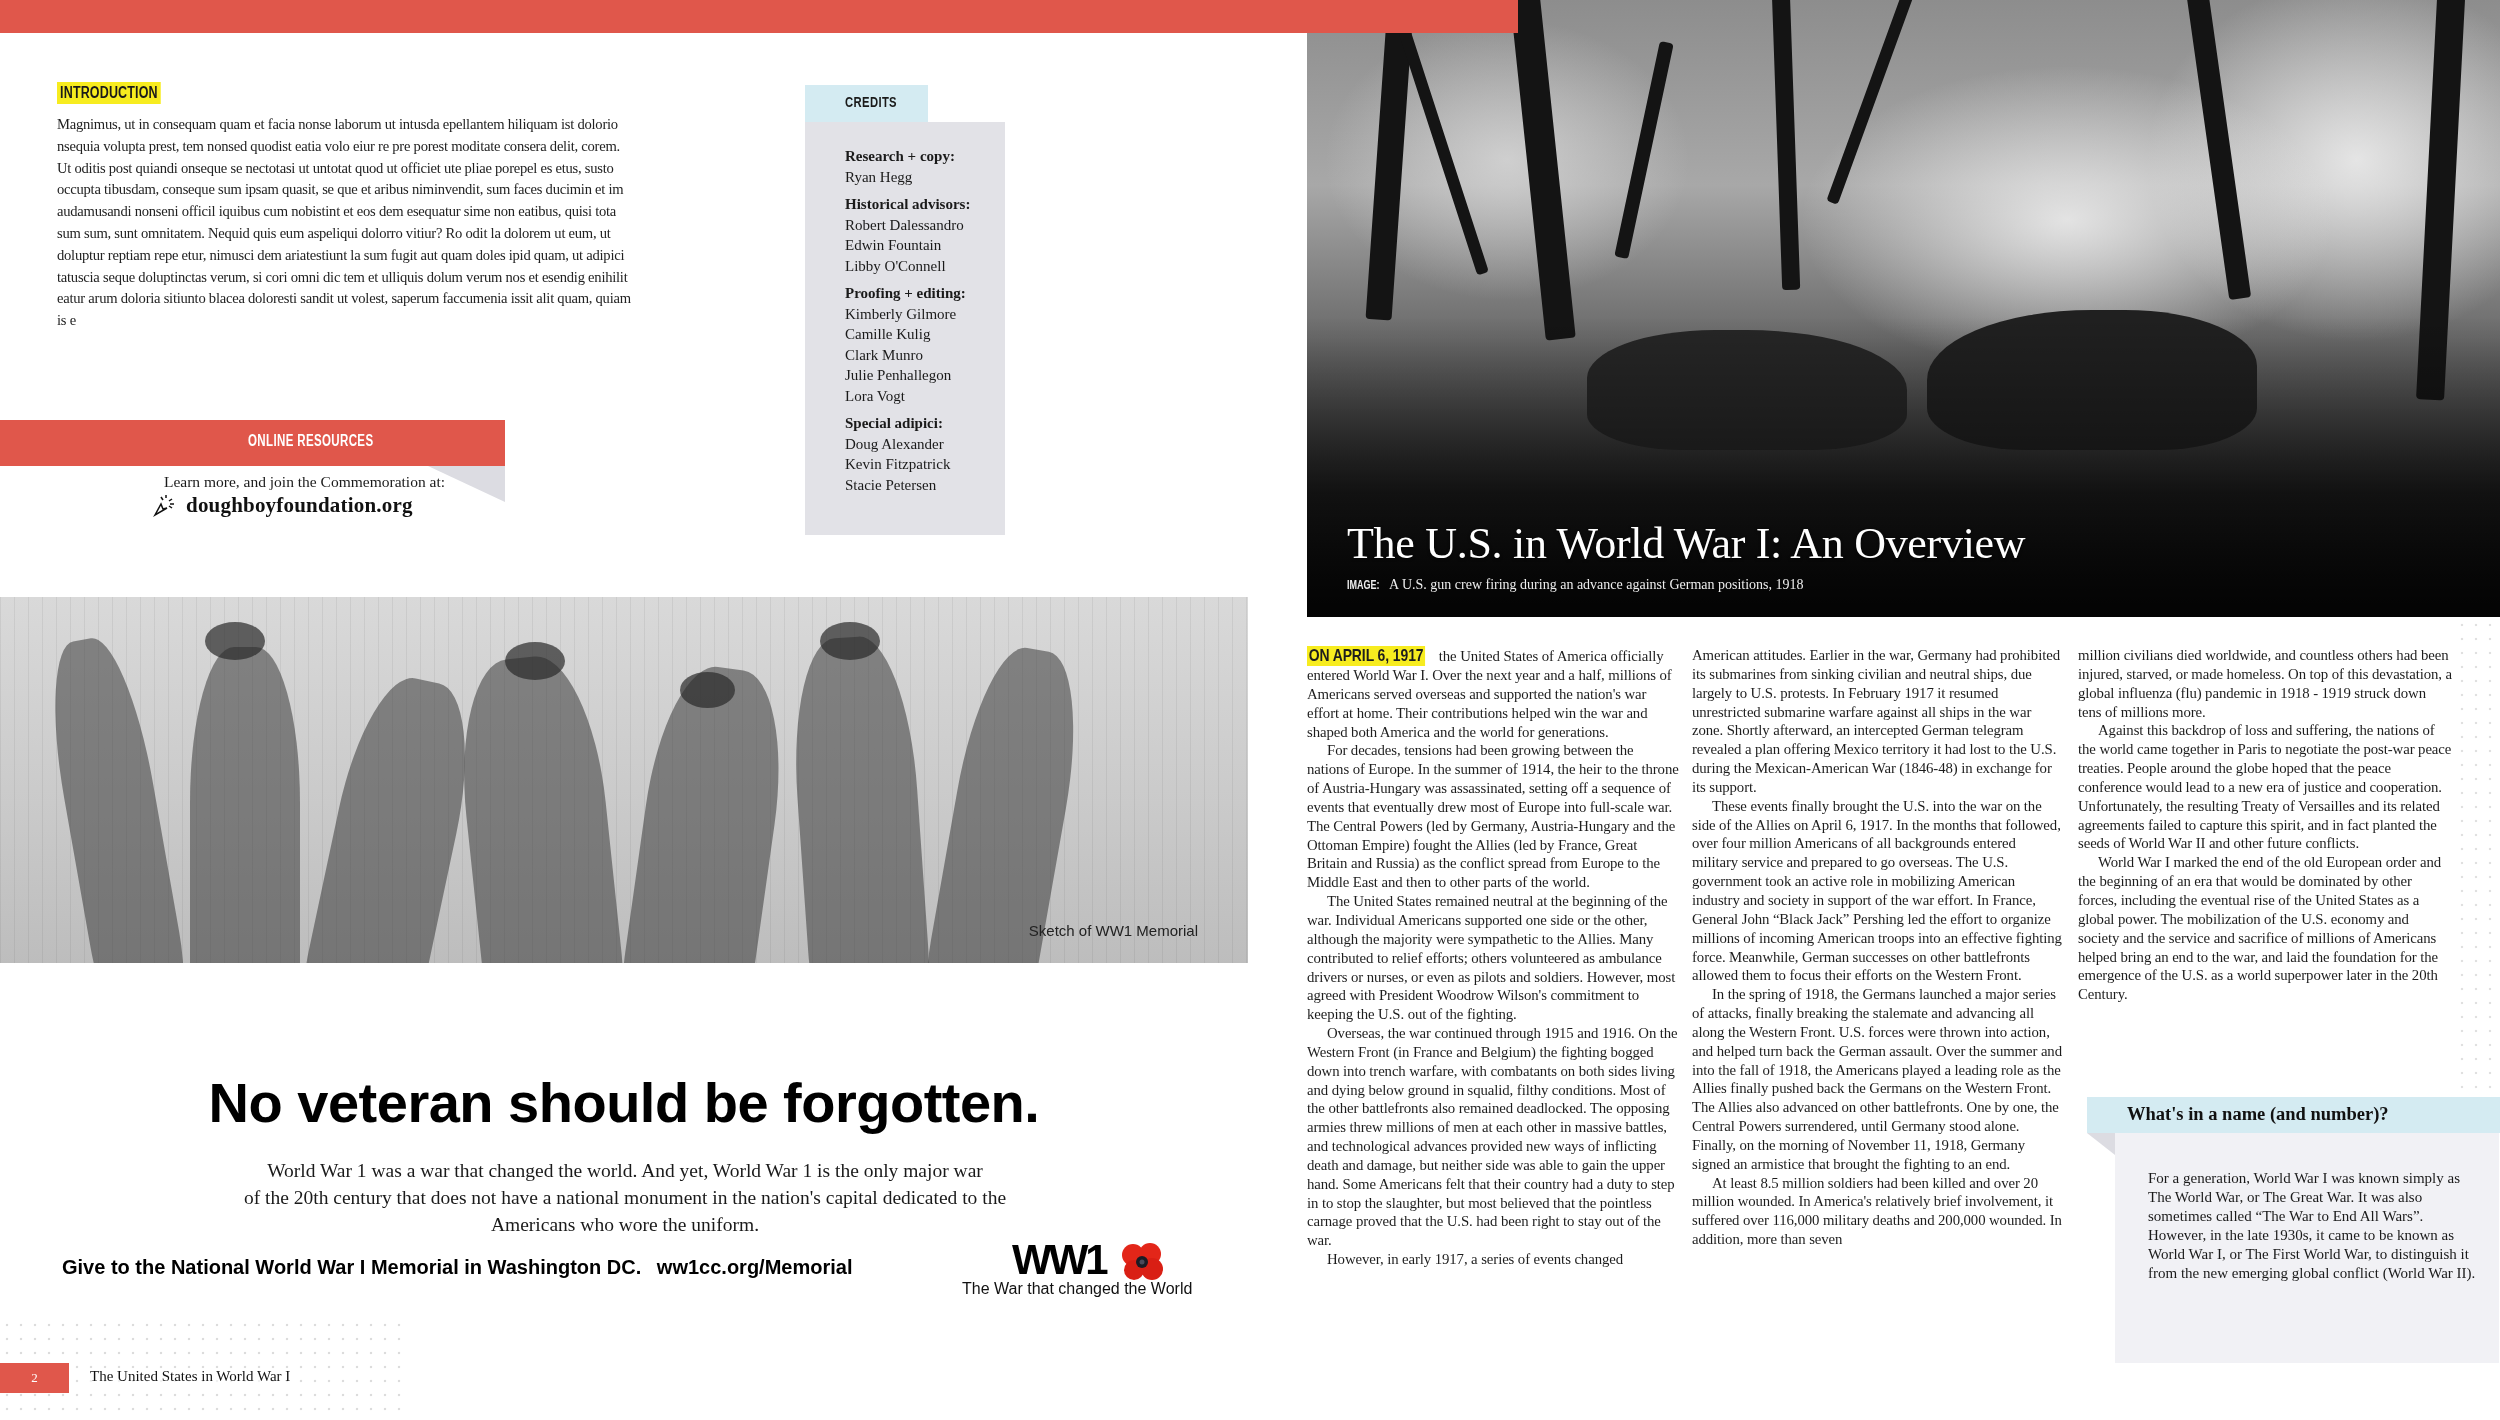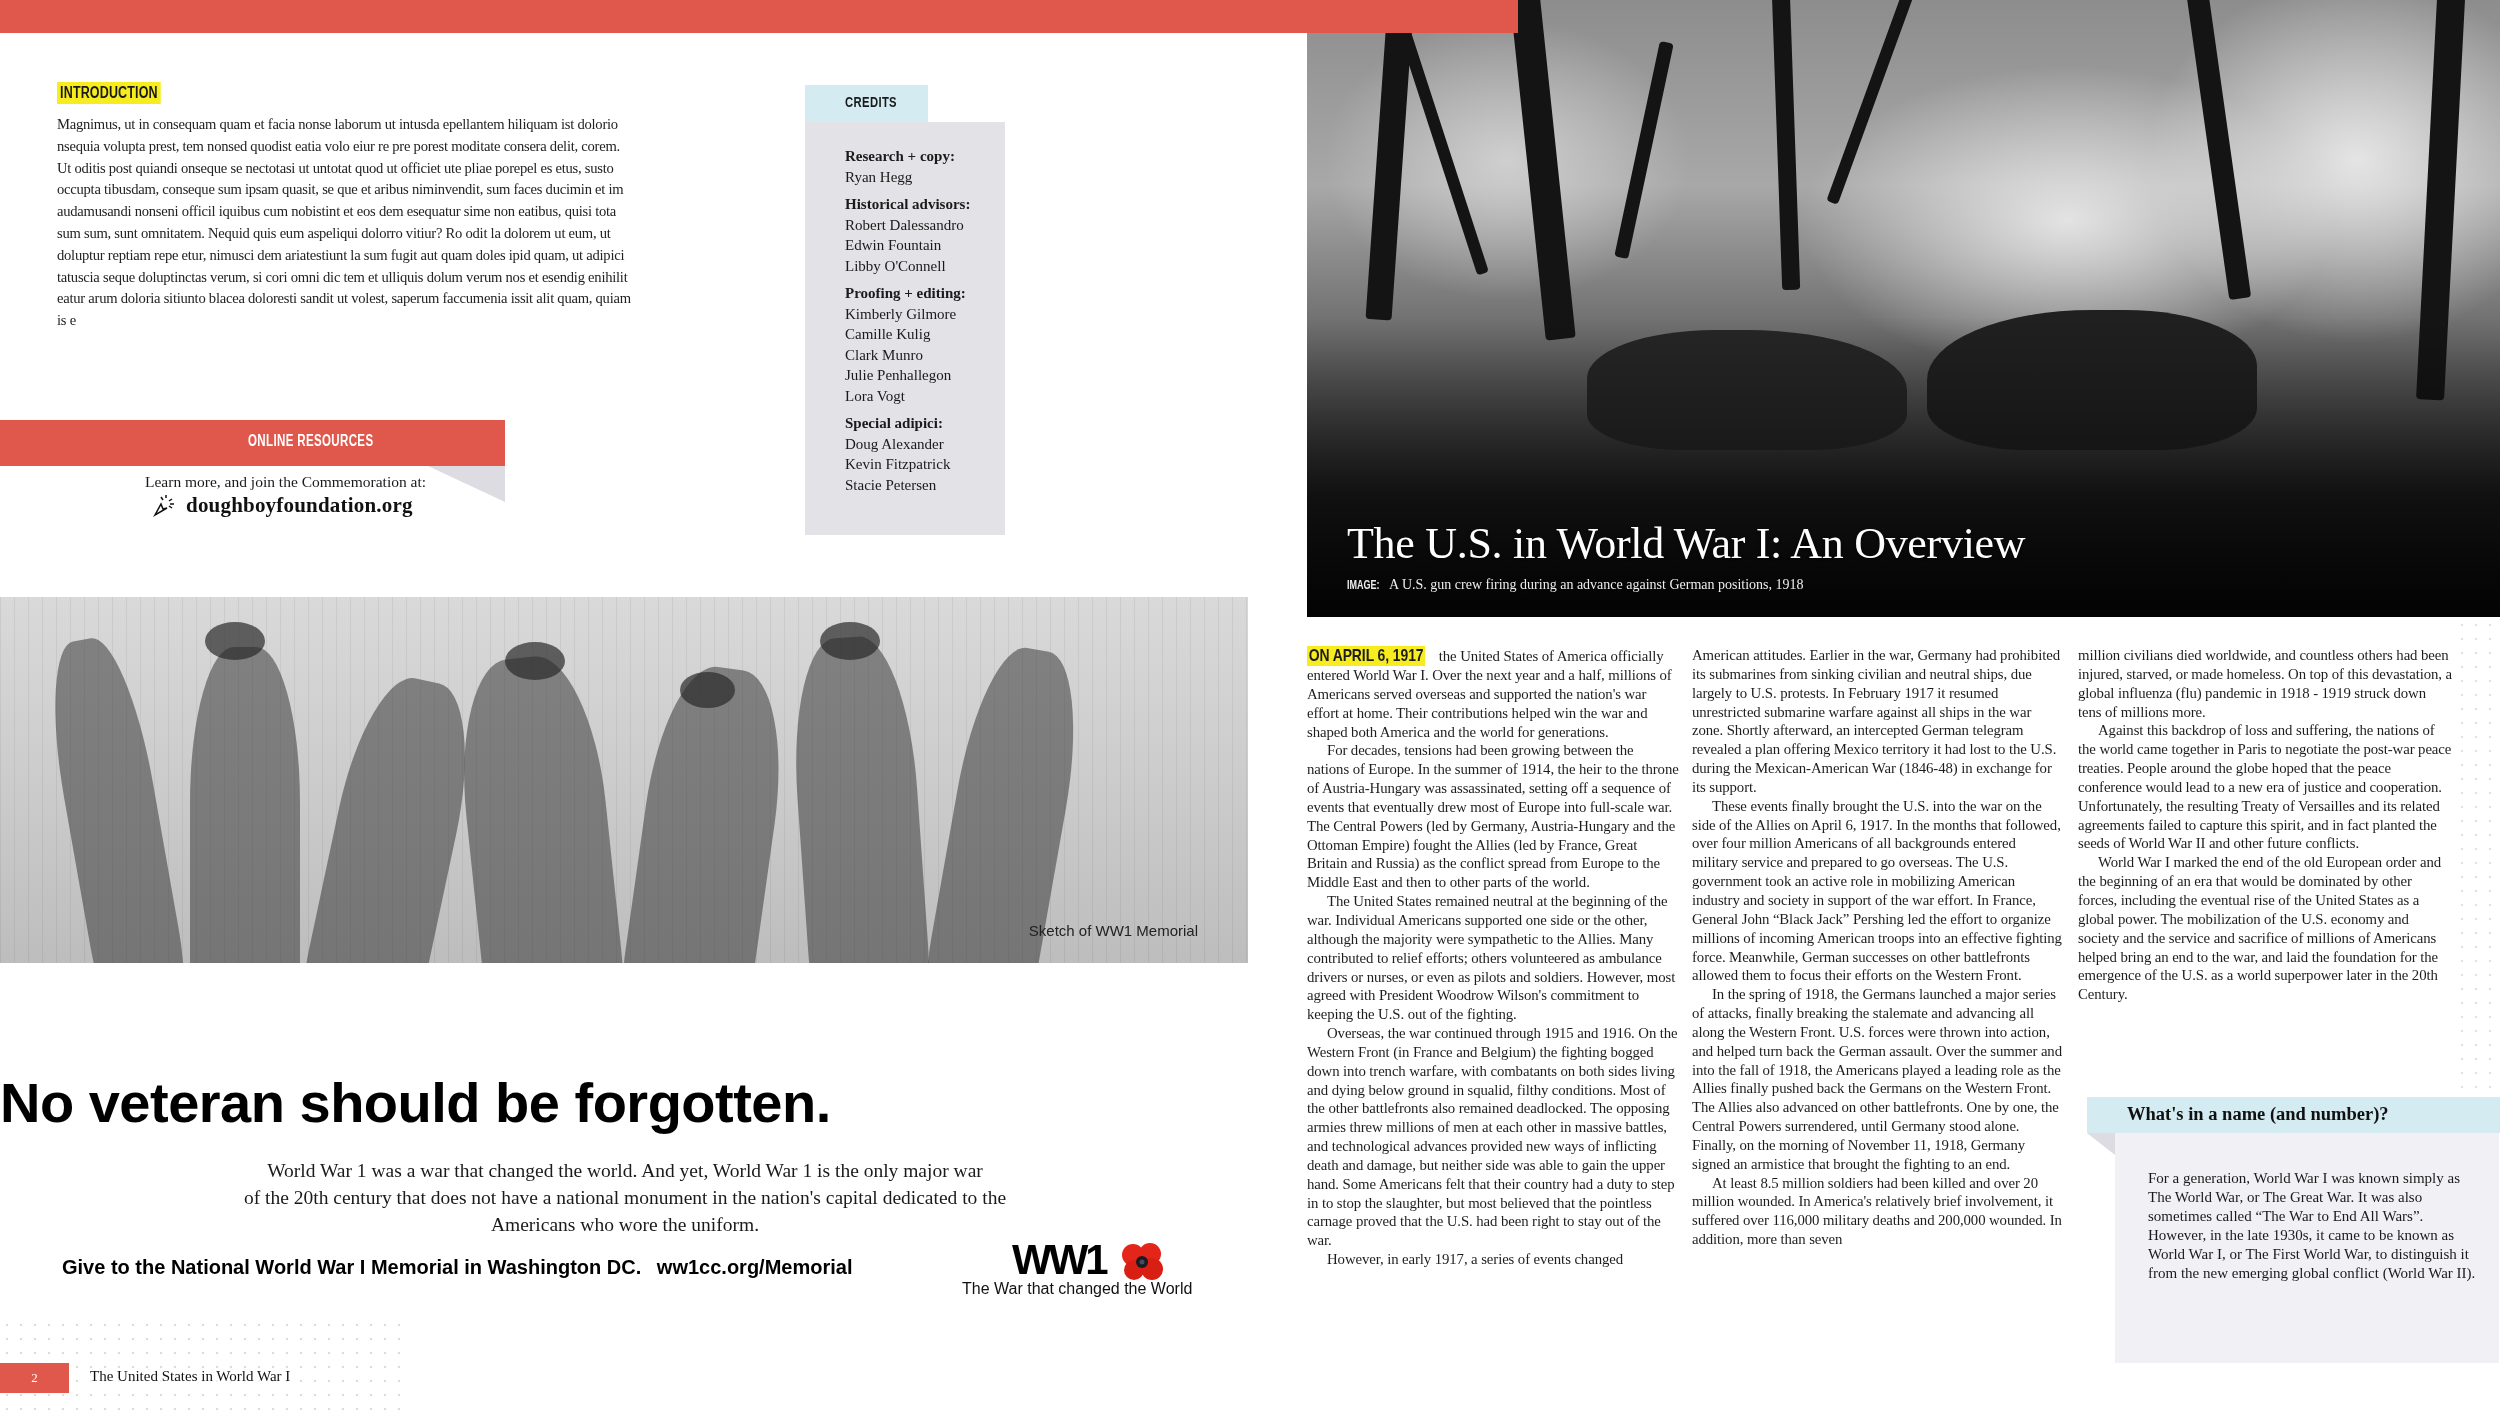--- a/index.html
+++ b/index.html
@@ -20,21 +20,21 @@
   .credits-tab-label { position: absolute; left: 40px; top: 8px; font-family: "Liberation Sans", "DejaVu Sans", sans-serif; font-weight: bold; font-size: 15px; letter-spacing: 0.5px; transform: scaleX(0.75); transform-origin: left center; }
   .credits-box { left: 805px; top: 122px; width: 200px; height: 413px; background: #e2e2e7; padding: 24px 0 0 40px; }
   .credit-group { margin-bottom: 7px; }
   .credit-role { font-weight: bold; font-size: 15px; line-height: 20.5px; }
   .credit-name { font-size: 15px; line-height: 20.5px; }
 
   
   .online-bar { left: 0; top: 420px; width: 505px; height: 46px; background: #e0574b; }
   .online-bar-label { position: absolute; left: 248px; top: 12px; color: #fff; font-family: "Liberation Sans", "DejaVu Sans", sans-serif; font-weight: bold; font-size: 16px; letter-spacing: 0.5px; transform: scaleX(0.72); transform-origin: left center; }
   .online-fold { left: 428px; top: 466px; width: 0; height: 0; border-top: 36px solid #dcdce2; border-left: 77px solid transparent; }
-  .online-learn { left: 145px; top: 472px; width: 300px; font-size: 15.5px; line-height: 20px; text-align: left; }
+  .online-learn { left: 145px; top: 472px; width: 300px; font-size: 15.5px; line-height: 20px; text-align: right; }
   .online-link { left: 152px; top: 493px; display: flex; align-items: center; gap: 10px; }
   .online-link-text { font-weight: bold; font-size: 21px; letter-spacing: 0.2px; color: #111; text-decoration: none; }
   .cursor-icon { width: 24px; height: 24px; }
 
   
   .hero-photo { left: 1307px; top: 0; width: 1411px; height: 617px; overflow: hidden;
     background:
       radial-gradient(ellipse 380px 220px at 760px 220px, rgba(235,235,235,0.9), rgba(200,200,200,0.0) 70%),
       radial-gradient(ellipse 300px 260px at 1050px 160px, rgba(240,240,240,0.85), rgba(200,200,200,0) 70%),
       radial-gradient(ellipse 260px 200px at 200px 160px, rgba(225,225,225,0.7), rgba(200,200,200,0) 70%),
@@ -51,21 +51,21 @@
   .sketch { left: 0; top: 597px; width: 1248px; height: 366px; overflow: hidden;
     background:
       repeating-linear-gradient(90deg, rgba(0,0,0,0.06) 0 1px, transparent 1px 14px),
       linear-gradient(180deg, #d9d9d9 0%, #c9c9c9 60%, #bdbdbd 100%);
   }
   .figure { position: absolute; background: #3a3a3a; opacity: 0.55; border-radius: 40% 40% 20% 20%; }
   .helmet { position: absolute; background: #2a2a2a; border-radius: 50%; opacity: 0.7; }
   .sketch-caption { position: absolute; right: 50px; bottom: 24px; font-family: "Liberation Sans", "DejaVu Sans", sans-serif; font-size: 15px; color: #222; }
 
   
-  .ad-headline { left: 0; top: 1068px; width: 1248px; font-family: "Liberation Sans", "DejaVu Sans", sans-serif; font-weight: bold; font-size: 56px; letter-spacing: -0.5px; line-height: 70px; color: #000; }
+  .ad-headline { left: 0; top: 1068px; width: 1248px; text-align: center; font-family: "Liberation Sans", "DejaVu Sans", sans-serif; font-weight: bold; font-size: 56px; letter-spacing: -0.5px; line-height: 70px; color: #000; }
   .ad-body { left: 110px; top: 1157px; width: 1030px; text-align: center; font-size: 19.5px; line-height: 27px; color: #1a1a1a; }
   .ad-give { left: 62px; top: 1256px; font-family: "Liberation Sans", "DejaVu Sans", sans-serif; font-weight: bold; font-size: 20px; color: #000; white-space: nowrap; }
   .ad-give-url { margin-left: 10px; text-align: center; }
   .ww1-logo { left: 958px; top: 1238px; width: 270px; height: 68px; }
   .ww1-mark { position: absolute; left: 54px; top: 0; font-family: "Liberation Sans", "DejaVu Sans", sans-serif; font-weight: bold; font-size: 42px; letter-spacing: -3px; line-height: 44px; color: #000; }
   .poppy { position: absolute; left: 163px; top: 5px; width: 42px; height: 38px; }
   .ww1-tagline { position: absolute; left: 4px; top: 42px; font-family: "Liberation Sans", "DejaVu Sans", sans-serif; font-size: 16px; color: #111; white-space: nowrap; }
 
   
   .dot-field { left: 0; top: 1318px; width: 405px; height: 102px;

